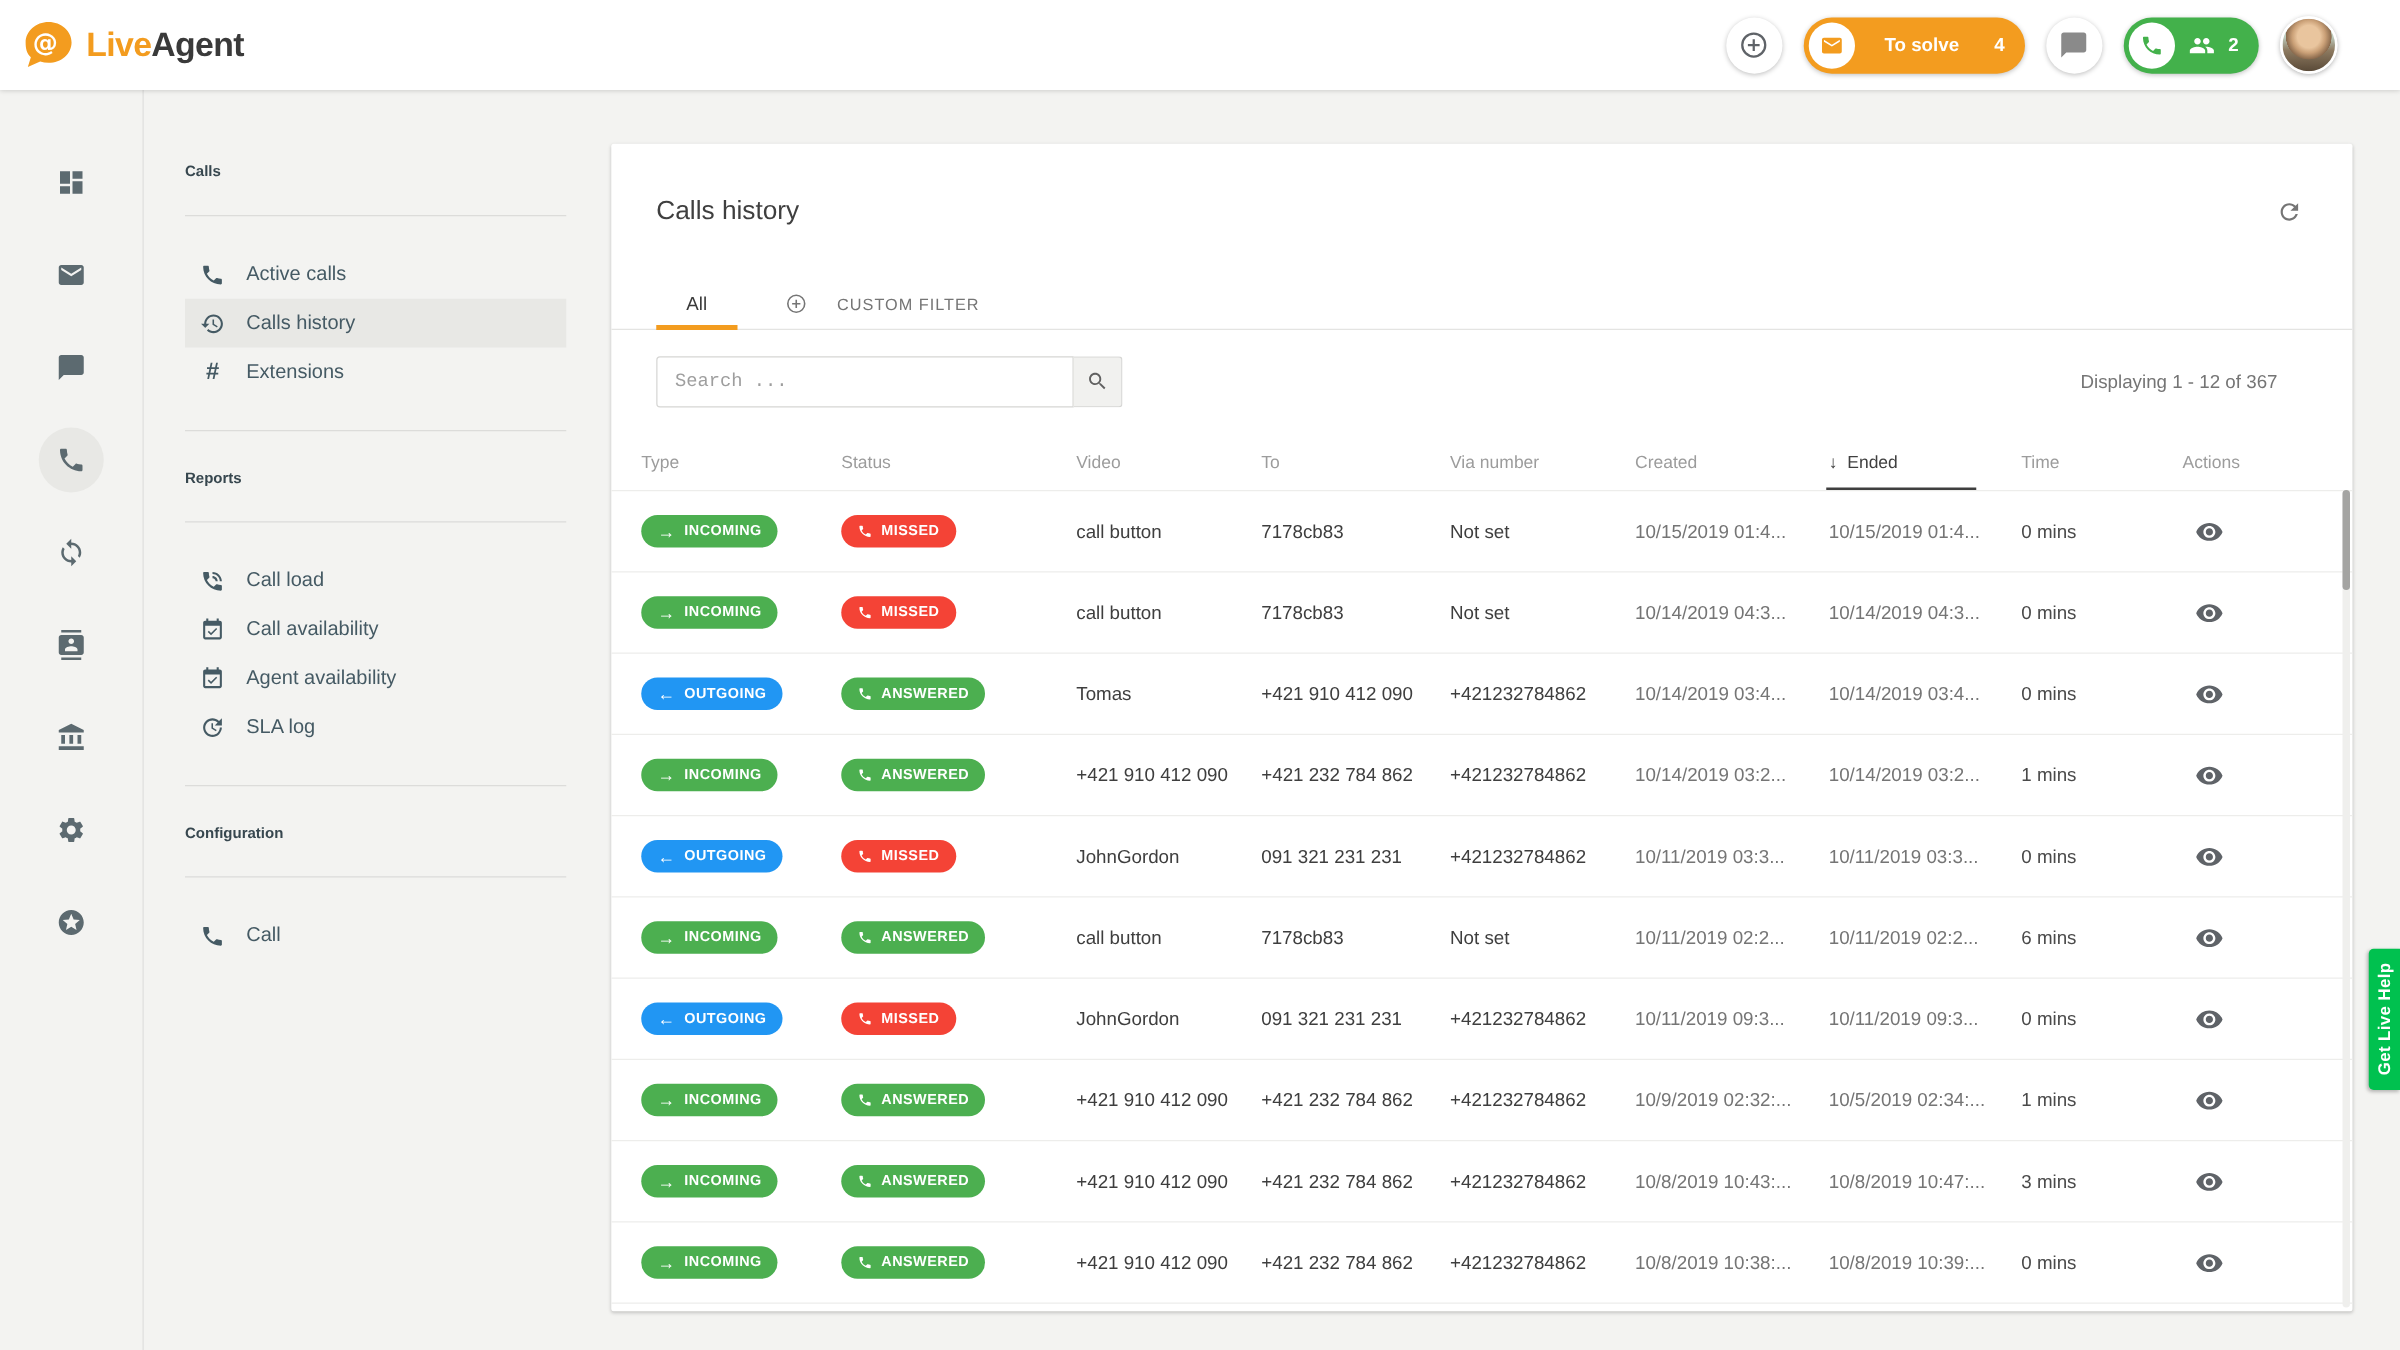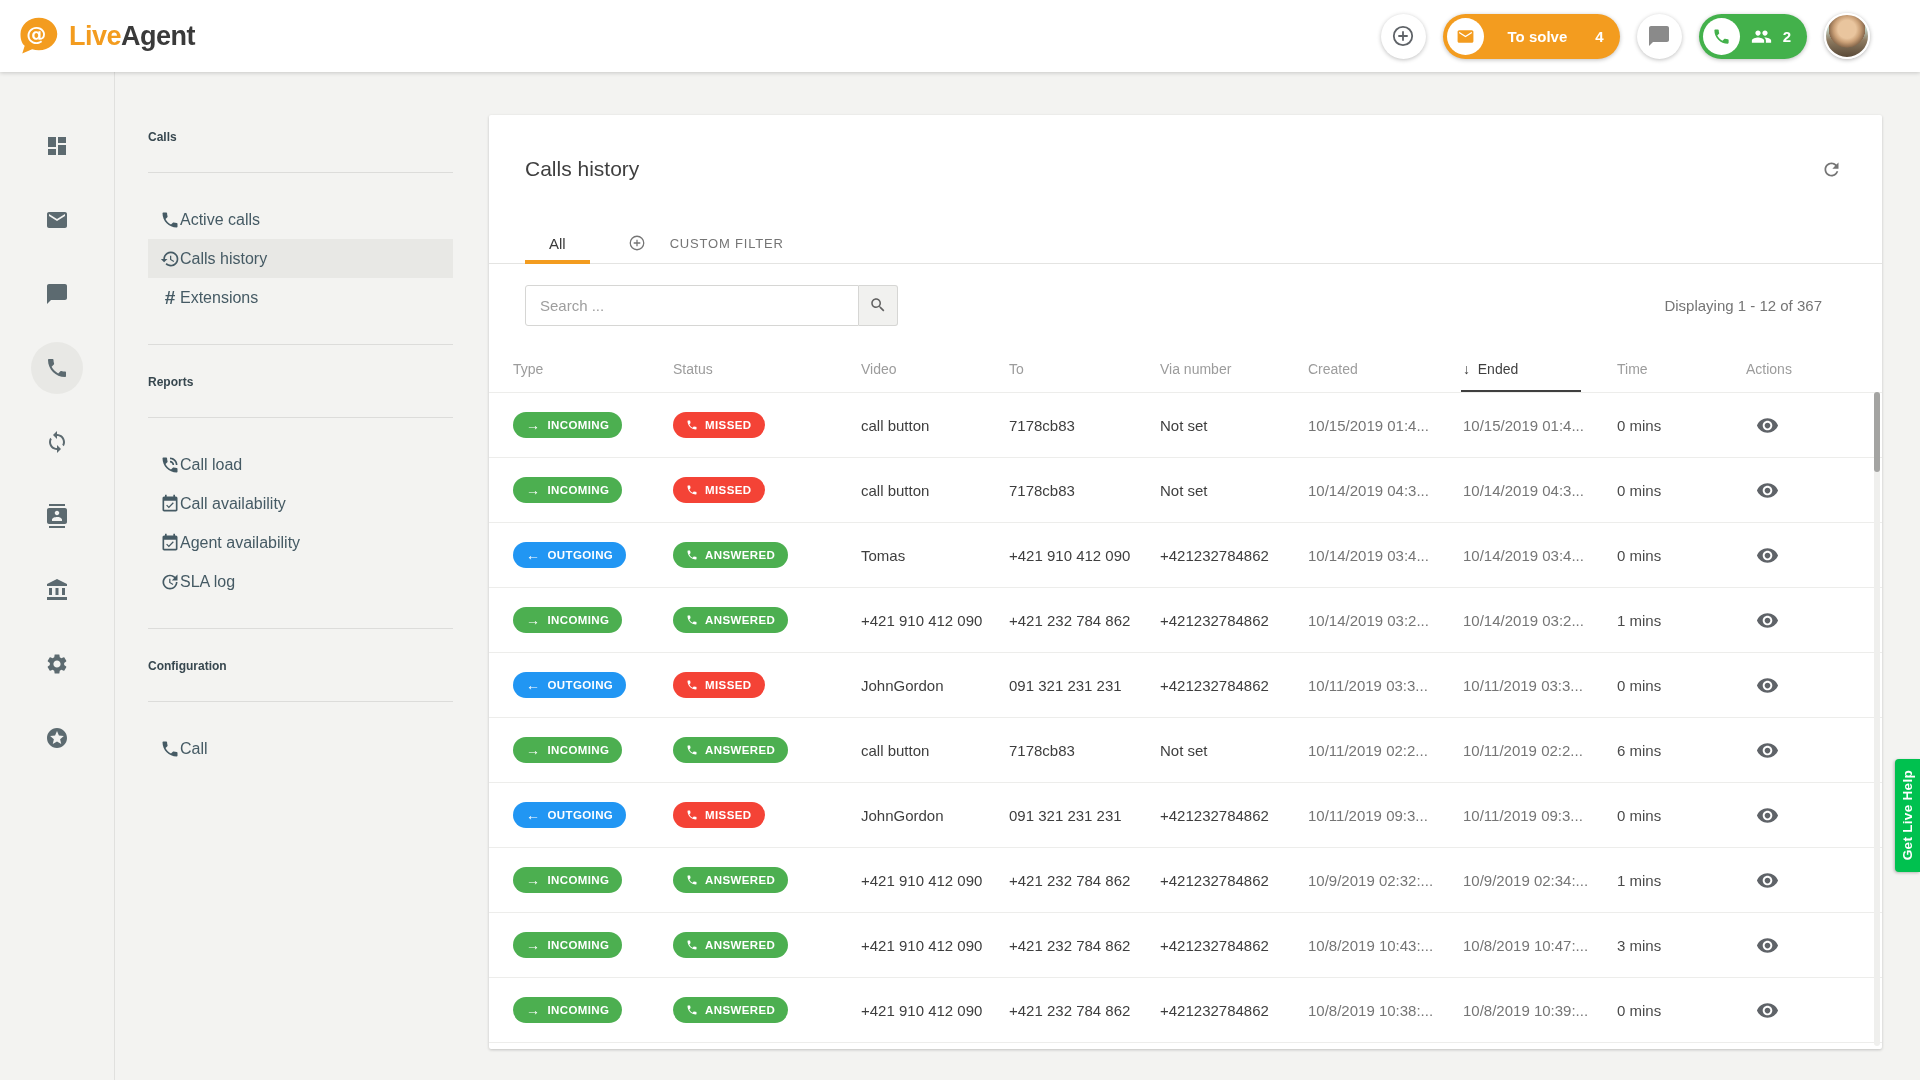--- a/index.html
+++ b/index.html
@@ -47,21 +47,21 @@
   .rail-item.active::before { content:''; position:absolute; width:52px; height:52px;
                border-radius:50%; background:#e8e8e5; }
 
   
   .sidemenu { position:absolute; left:115px; top:72px; bottom:0; width:340px; padding-left:33px; }
   .sec-title { font-size:12px; font-weight:bold; color:#37474f; margin-top:27px; line-height:20px; }
   .section:first-child .sec-title { margin-top:55px; }
   .sec-divider { height:1px; background:#dcdcda; width:305px; margin-top:25px; }
   .sec-divider.top { margin-top:27px; }
   .sec-items { margin-top:27px; width:305px; }
-  .menu-item { height:39px; display:flex; align-items:center; padding-left:12px; 
+  .menu-item { height:39px; display:flex; align-items:center; padding-left:12px; gap:17px;
                cursor:pointer; color:#455a64; font-size:16px; }
   .menu-item.active { background:#e8e8e5; }
   .menu-item .ic { width:20px; height:20px; fill:#455a64; flex:none; }
   .menu-item .hash { width:20px; text-align:center; font-weight:bold; font-size:19px; color:#455a64; }
 
   
   .card { position:absolute; left:489px; top:115px; width:1393px; height:934px; background:#fff;
           border-radius:2px; box-shadow:0 1px 3px rgba(0,0,0,.2); overflow:hidden; }
   .card-head { height:108px; padding:0 34px 0 36px; display:flex; align-items:center;
                justify-content:space-between; }
@@ -74,21 +74,21 @@
          font-size:15px; color:#3a3a3a; }
   .tab.active::after { content:''; position:absolute; left:0; right:0; bottom:-1px; height:4px;
          background:var(--orange); }
   .tab.filter { margin-left:14px; color:#757575; font-size:13px; letter-spacing:.8px; gap:24px; }
   .tab.filter .ic { width:18px; height:18px; color:#757575; }
 
   .toolbar { height:82px; display:flex; align-items:center; justify-content:space-between;
              padding:0 60px 0 36px; }
   .searchwrap { display:flex; width:373px; height:41px; }
   .searchwrap input { flex:1; border:1px solid #d6d6d4; border-radius:3px 0 0 3px; padding:0 14px;
-             font-family:Liberation Sans, sans-serif; font-size:15px; color:#3e3e3e; outline:none; min-width:0; }
+             font-family:Liberation Mono, monospace; font-size:15px; color:#3e3e3e; outline:none; min-width:0; }
   .searchwrap input::placeholder { color:#9e9e9e; }
   .searchbtn { width:39px; border:1px solid #d6d6d4; border-left:none; border-radius:0 3px 3px 0;
              background:#f1f1ef; cursor:pointer; display:flex; align-items:center; justify-content:center; }
   .searchbtn .ic { width:18px; height:18px; fill:#616161; }
   .displaying { font-size:15px; color:#757575; }
 
   .thead, .tr { display:grid; grid-template-columns:160px 188px 148px 151px 148px 155px 154px 129px 1fr;
                 padding-left:24px; }
   .thead { height:47px; align-items:center; border-bottom:1px solid #ededeb; }
   .th { font-size:14px; color:#9c9c9c; cursor:pointer; }
@@ -499,21 +499,21 @@
      </div>
      <div class="td">
        <span class="badge g"><svg class="ic " viewBox="0 0 24 24">
                 <path d="M6.62 10.79c1.44 2.83 3.76 5.14 6.59 6.59l2.2-2.2c.27-.27.67-.36 1.02-.24 1.12.37 2.33.57 3.57.57.55 0 1 .45 1 1V20c0 .55-.45 1-1 1-9.39 0-17-7.61-17-17 0-.55.45-1 1-1h3.5c.55 0 1 .45 1 1 0 1.25.2 2.45.57 3.57.11.35.03.74-.25 1.02l-2.2 2.2z"></path>
               </svg>ANSWERED</span>
      </div>
      <div class="td dark">+421 910 412 090</div>
      <div class="td dark">+421 232 784 862</div>
      <div class="td dark">+421232784862</div>
      <div class="td mid">10/9/2019 02:32:...</div>
-     <div class="td mid">10/9/2019 02:34:...</div>
+     <div class="td mid">10/5/2019 02:34:...</div>
      <div class="td time">1 mins</div>
      <div class="td">
        <button class="eye"><svg class="ic " viewBox="0 0 24 24">
                 <path d="M12 4.5C7 4.5 2.73 7.61 1 12c1.73 4.39 6 7.5 11 7.5s9.27-3.11 11-7.5c-1.73-4.39-6-7.5-11-7.5zM12 17c-2.76 0-5-2.24-5-5s2.24-5 5-5 5 2.24 5 5-2.24 5-5 5zm0-8c-1.66 0-3 1.34-3 3s1.34 3 3 3 3-1.34 3-3-1.34-3-3-3z"></path>
               </svg></button>
      </div>
    </div>
         <div class="tr">
      <div class="td">
        <span class="badge g">

